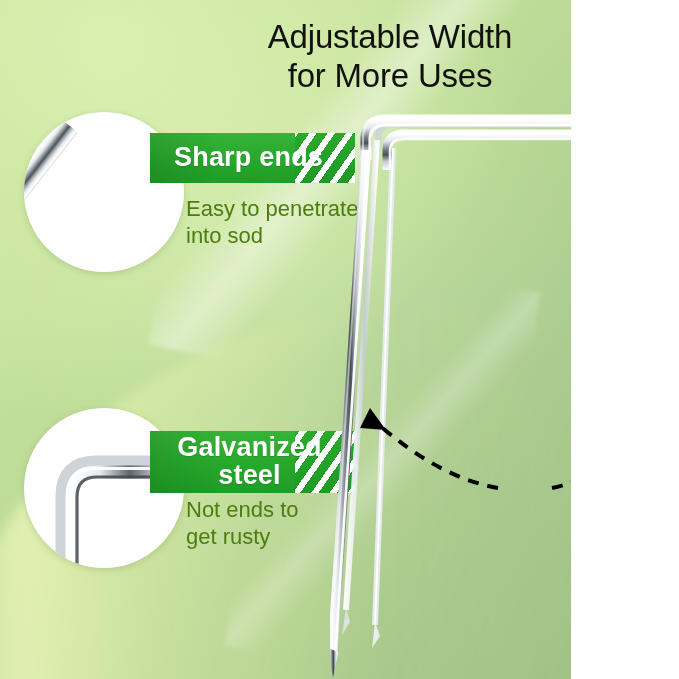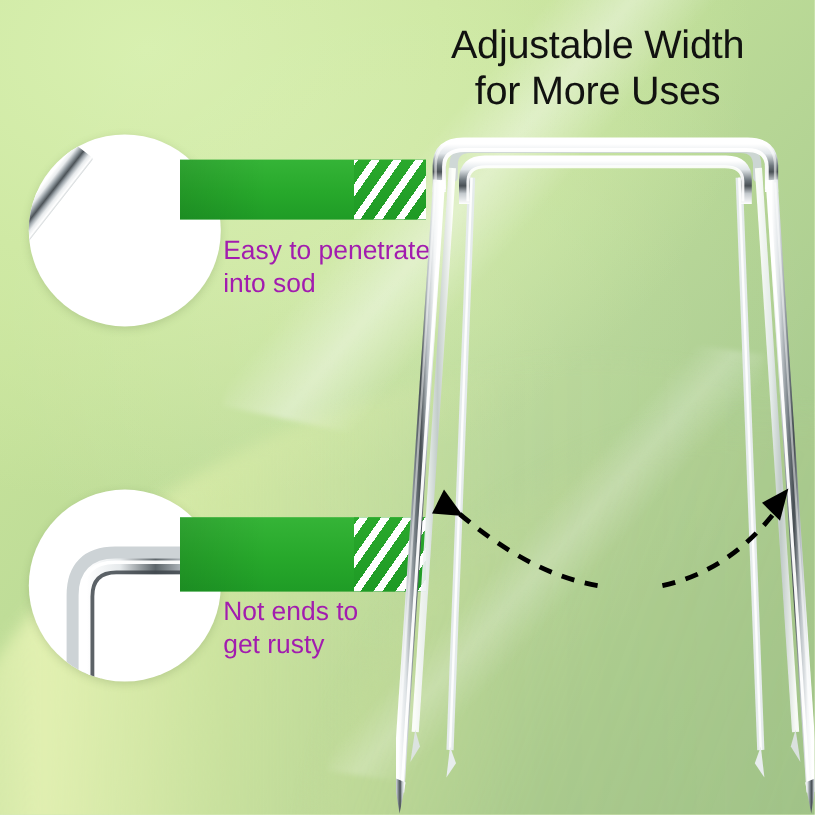--- a/index.html
+++ b/index.html
@@ -3,21 +3,21 @@
 <meta charset="utf-8">
 <style>
   * { box-sizing: border-box; margin: 0; padding: 0; }
   html, body {
     width: 679px; height: 679px;
     font-family: "Liberation Sans", sans-serif;
     overflow: hidden;
   }
   #stage {
     position: relative;
-    width: 679px; height: 679px;
+    width: 571px; height: 679px;
     overflow: hidden;
     background: #c9e6a2;
   }
 
   
   .bg-base {
     position: absolute; inset: 0;
     background:
       radial-gradient(ellipse 120% 90% at 18% 6%, #d8f0b0 0%, #cfe9a4 30%, rgba(207,233,164,0) 62%),
       linear-gradient(135deg, #cfeaa3 0%, #c6e29a 22%, #bcdb97 45%, #aecf92 68%, #a3c68c 85%, #9cc087 100%);
@@ -141,21 +141,21 @@
         rgba(255,255,255,0) 6px, rgba(255,255,255,0) 15px),
       linear-gradient(180deg, #2aa92c 0%, #1e9a25 100%);
   }
   .banner .shade {
     position: absolute; left: 0; top: 0; bottom: 0; width: 72px;
     background: linear-gradient(90deg, rgba(0,0,0,0.10), rgba(0,0,0,0));
   }
 
   .desc {
     position: absolute;
-    color: #a21caf;
+    color: #4d7c0f;
     font-size: 22px;
     line-height: 1.22;
     white-space: pre-line;
   }
 
   
   .staple { position: absolute; left: 330px; top: 100px; width: 349px; height: 579px; }
   .staple svg { display: block; }
 
   
@@ -183,20 +183,21 @@
       <div class="inner">
         <div class="rod">
           <div class="shaft"></div>
 
         </div>
       </div>
     </div>
 
     <div class="banner" style="left:150px; top:133px; width:205px;">
       <div class="shade"></div>
+      <div class="btext">Sharp ends</div>
       <div class="stripes"></div>
     </div>
 
     <div class="desc" style="left:186px; top:196px; width:200px;">Easy to penetrate
 into sod</div>
   </div>
 
   <div class="feature">
 
     <div class="circle" style="left:24px; top:408px;">
@@ -222,20 +223,22 @@
 
             <path d="M18.5 150 L18.5 62 Q18.5 34.5 46 34.5 L150 34.5" fill="none" stroke="#ffffff" stroke-width="3" opacity="0.95"></path>
             <path d="M33 150 L33 64 Q33 48 48 48 L150 48" fill="none" stroke="#ffffff" stroke-width="2.2" opacity="0.8"></path>
           </svg>
         </div>
       </div>
     </div>
 
     <div class="banner two-line" style="left:150px; top:431px; width:205px;">
       <div class="shade"></div>
+      <div class="btext">Galvanized
+steel</div>
       <div class="stripes"></div>
     </div>
 
     <div class="desc" style="left:186px; top:497px; width:200px;">Not ends to
 get rusty</div>
   </div>
 
   <div class="staple">
     <svg width="349" height="579" viewBox="0 0 349 579" aria-hidden="true">
       <defs>

